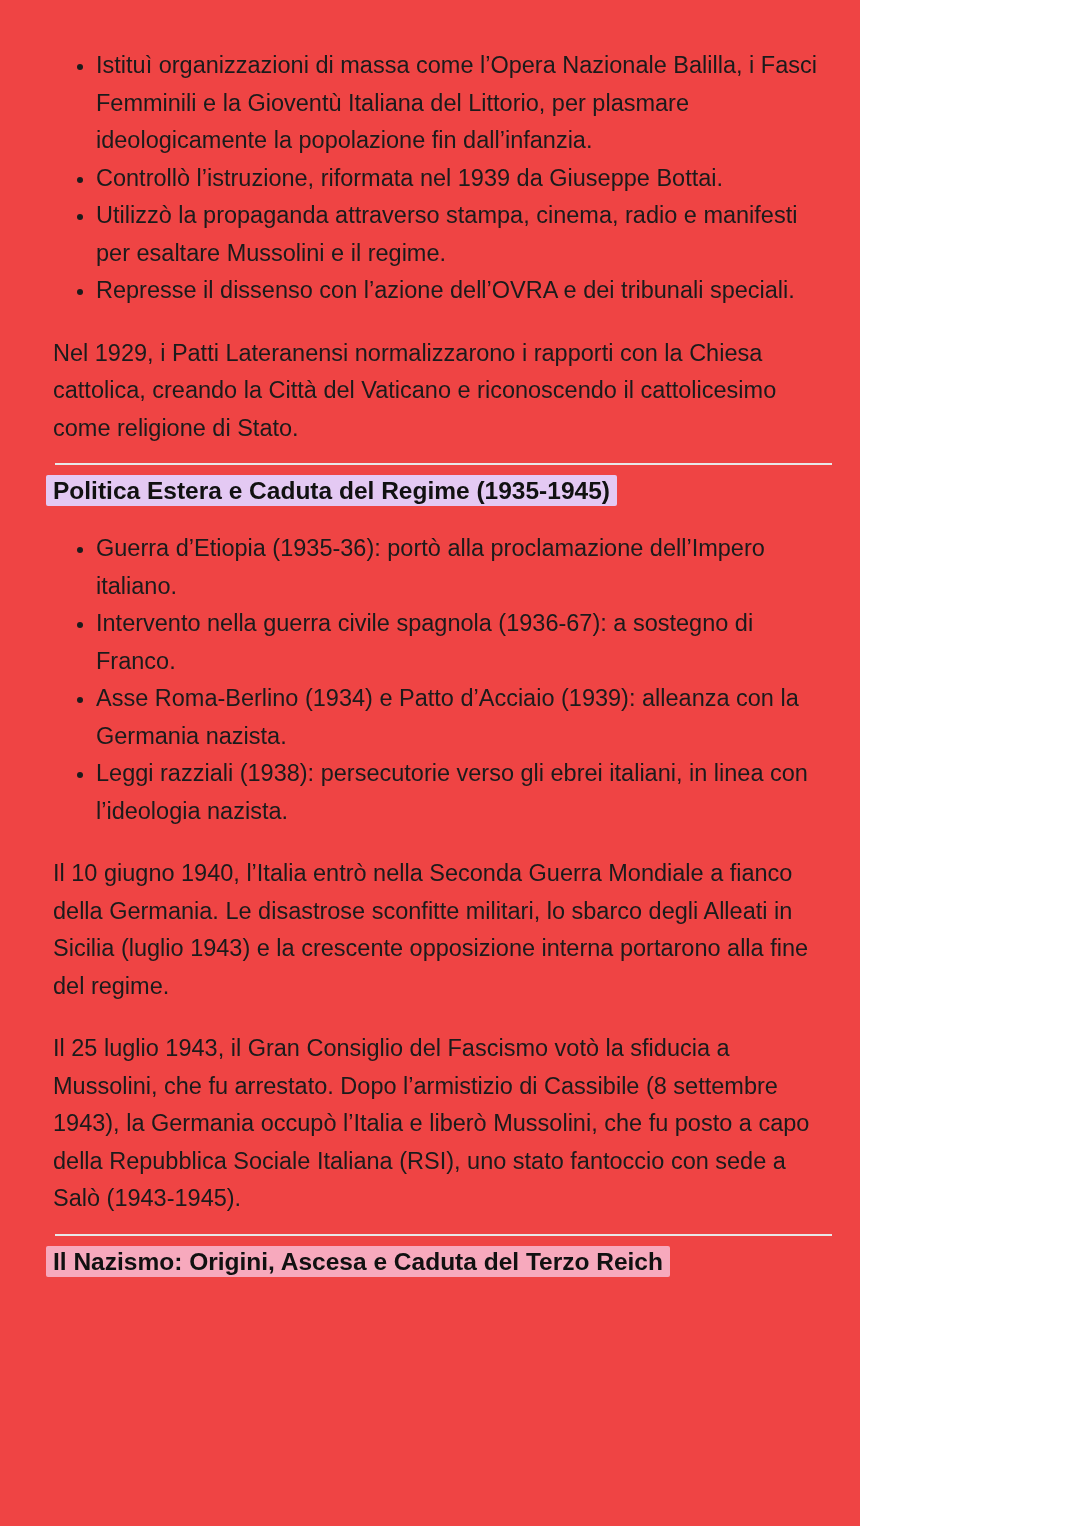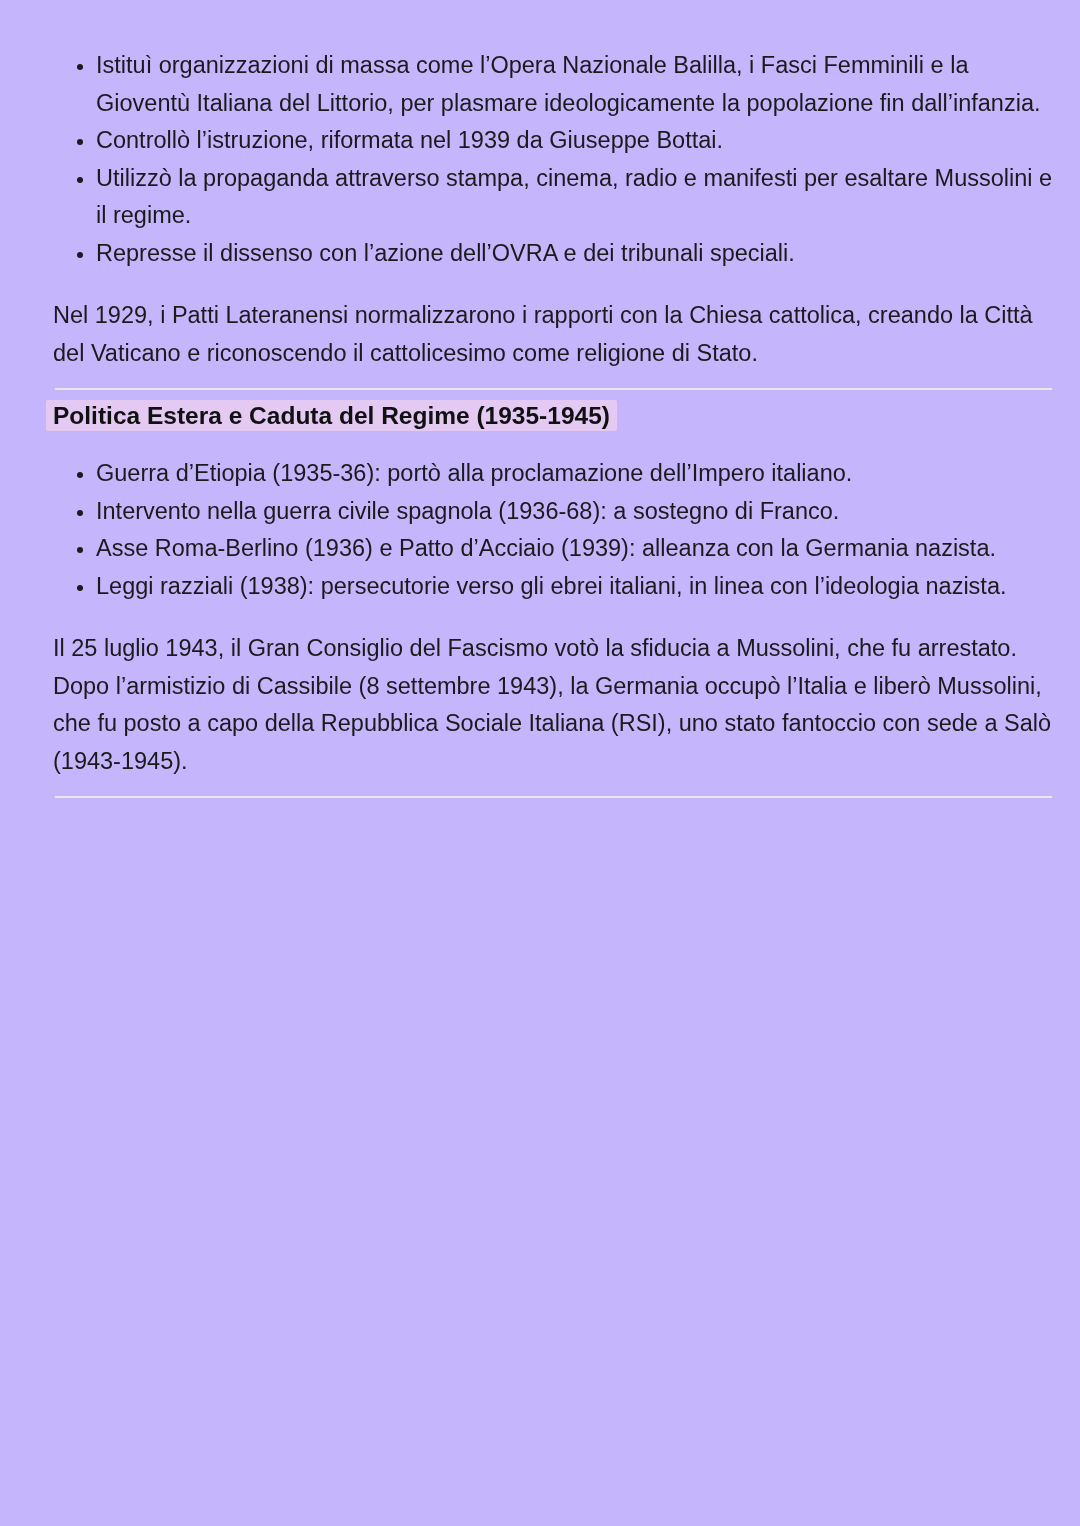--- a/index.html
+++ b/index.html
@@ -1,27 +1,27 @@
 <!DOCTYPE html>
 <html><head>
 <meta charset="utf-8">
 <style>
   html, body { margin: 0; padding: 0; background: #ffffff; }
   body { width: 1080px; height: 1526px; overflow: hidden; }
 
   .doc {
     box-sizing: border-box;
-    width: 1080px;
+    width: 860px;
     height: 1526px;
     padding: 47px 26px 0 53px;
     font-family: "Liberation Sans", sans-serif;
     font-size: 23.5px;
     line-height: 37.5px;
     color: #1b1b1b;
-    background: #c4b5fd;
+    background: #ef4444;
   }
 
   .doc p { margin: 0 0 25px 0; }
 
   .doc ul {
     margin: 0 0 25px 0;
     padding: 0 0 0 43px;
     list-style: disc outside;
   }
   .doc li { margin: 0; }
@@ -64,26 +64,30 @@
 
   <div class="divider"></div>
 
   <h2 class="section-heading">
     <span class="hl" style="background-color: rgb(228, 201, 243);">Politica Estera e Caduta del Regime (1935-1945)</span>
   </h2>
 
 
   <ul>
     <li>Guerra d’Etiopia (1935-36): portò alla proclamazione dell’Impero italiano.</li>
-    <li>Intervento nella guerra civile spagnola (1936-68): a sostegno di Franco.</li>
-    <li>Asse Roma-Berlino (1936) e Patto d’Acciaio (1939): alleanza con la Germania nazista.</li>
+    <li>Intervento nella guerra civile spagnola (1936-67): a sostegno di Franco.</li>
+    <li>Asse Roma-Berlino (1934) e Patto d’Acciaio (1939): alleanza con la Germania nazista.</li>
     <li>Leggi razziali (1938): persecutorie verso gli ebrei italiani, in linea con l’ideologia nazista.</li>
   </ul>
 
+  <p>Il 10 giugno 1940, l’Italia entrò nella Seconda Guerra Mondiale a fianco della Germania. Le disastrose sconfitte militari, lo sbarco degli Alleati in Sicilia (luglio 1943) e la crescente opposizione interna portarono alla fine del regime.</p>
 
   <p>Il 25 luglio 1943, il Gran Consiglio del Fascismo votò la sfiducia a Mussolini, che fu arrestato. Dopo l’armistizio di Cassibile (8 settembre 1943), la Germania occupò l’Italia e liberò Mussolini, che fu posto a capo della Repubblica Sociale Italiana (RSI), uno stato fantoccio con sede a Salò (1943-1945).</p>
 
 
   <div class="divider"></div>
 
+  <h2 class="section-heading">
+    <span class="hl" style="background-color: rgb(247, 169, 189);">Il Nazismo: Origini, Ascesa e Caduta del Terzo Reich</span>
+  </h2>
 
 
 </div>
 
 </body></html>

